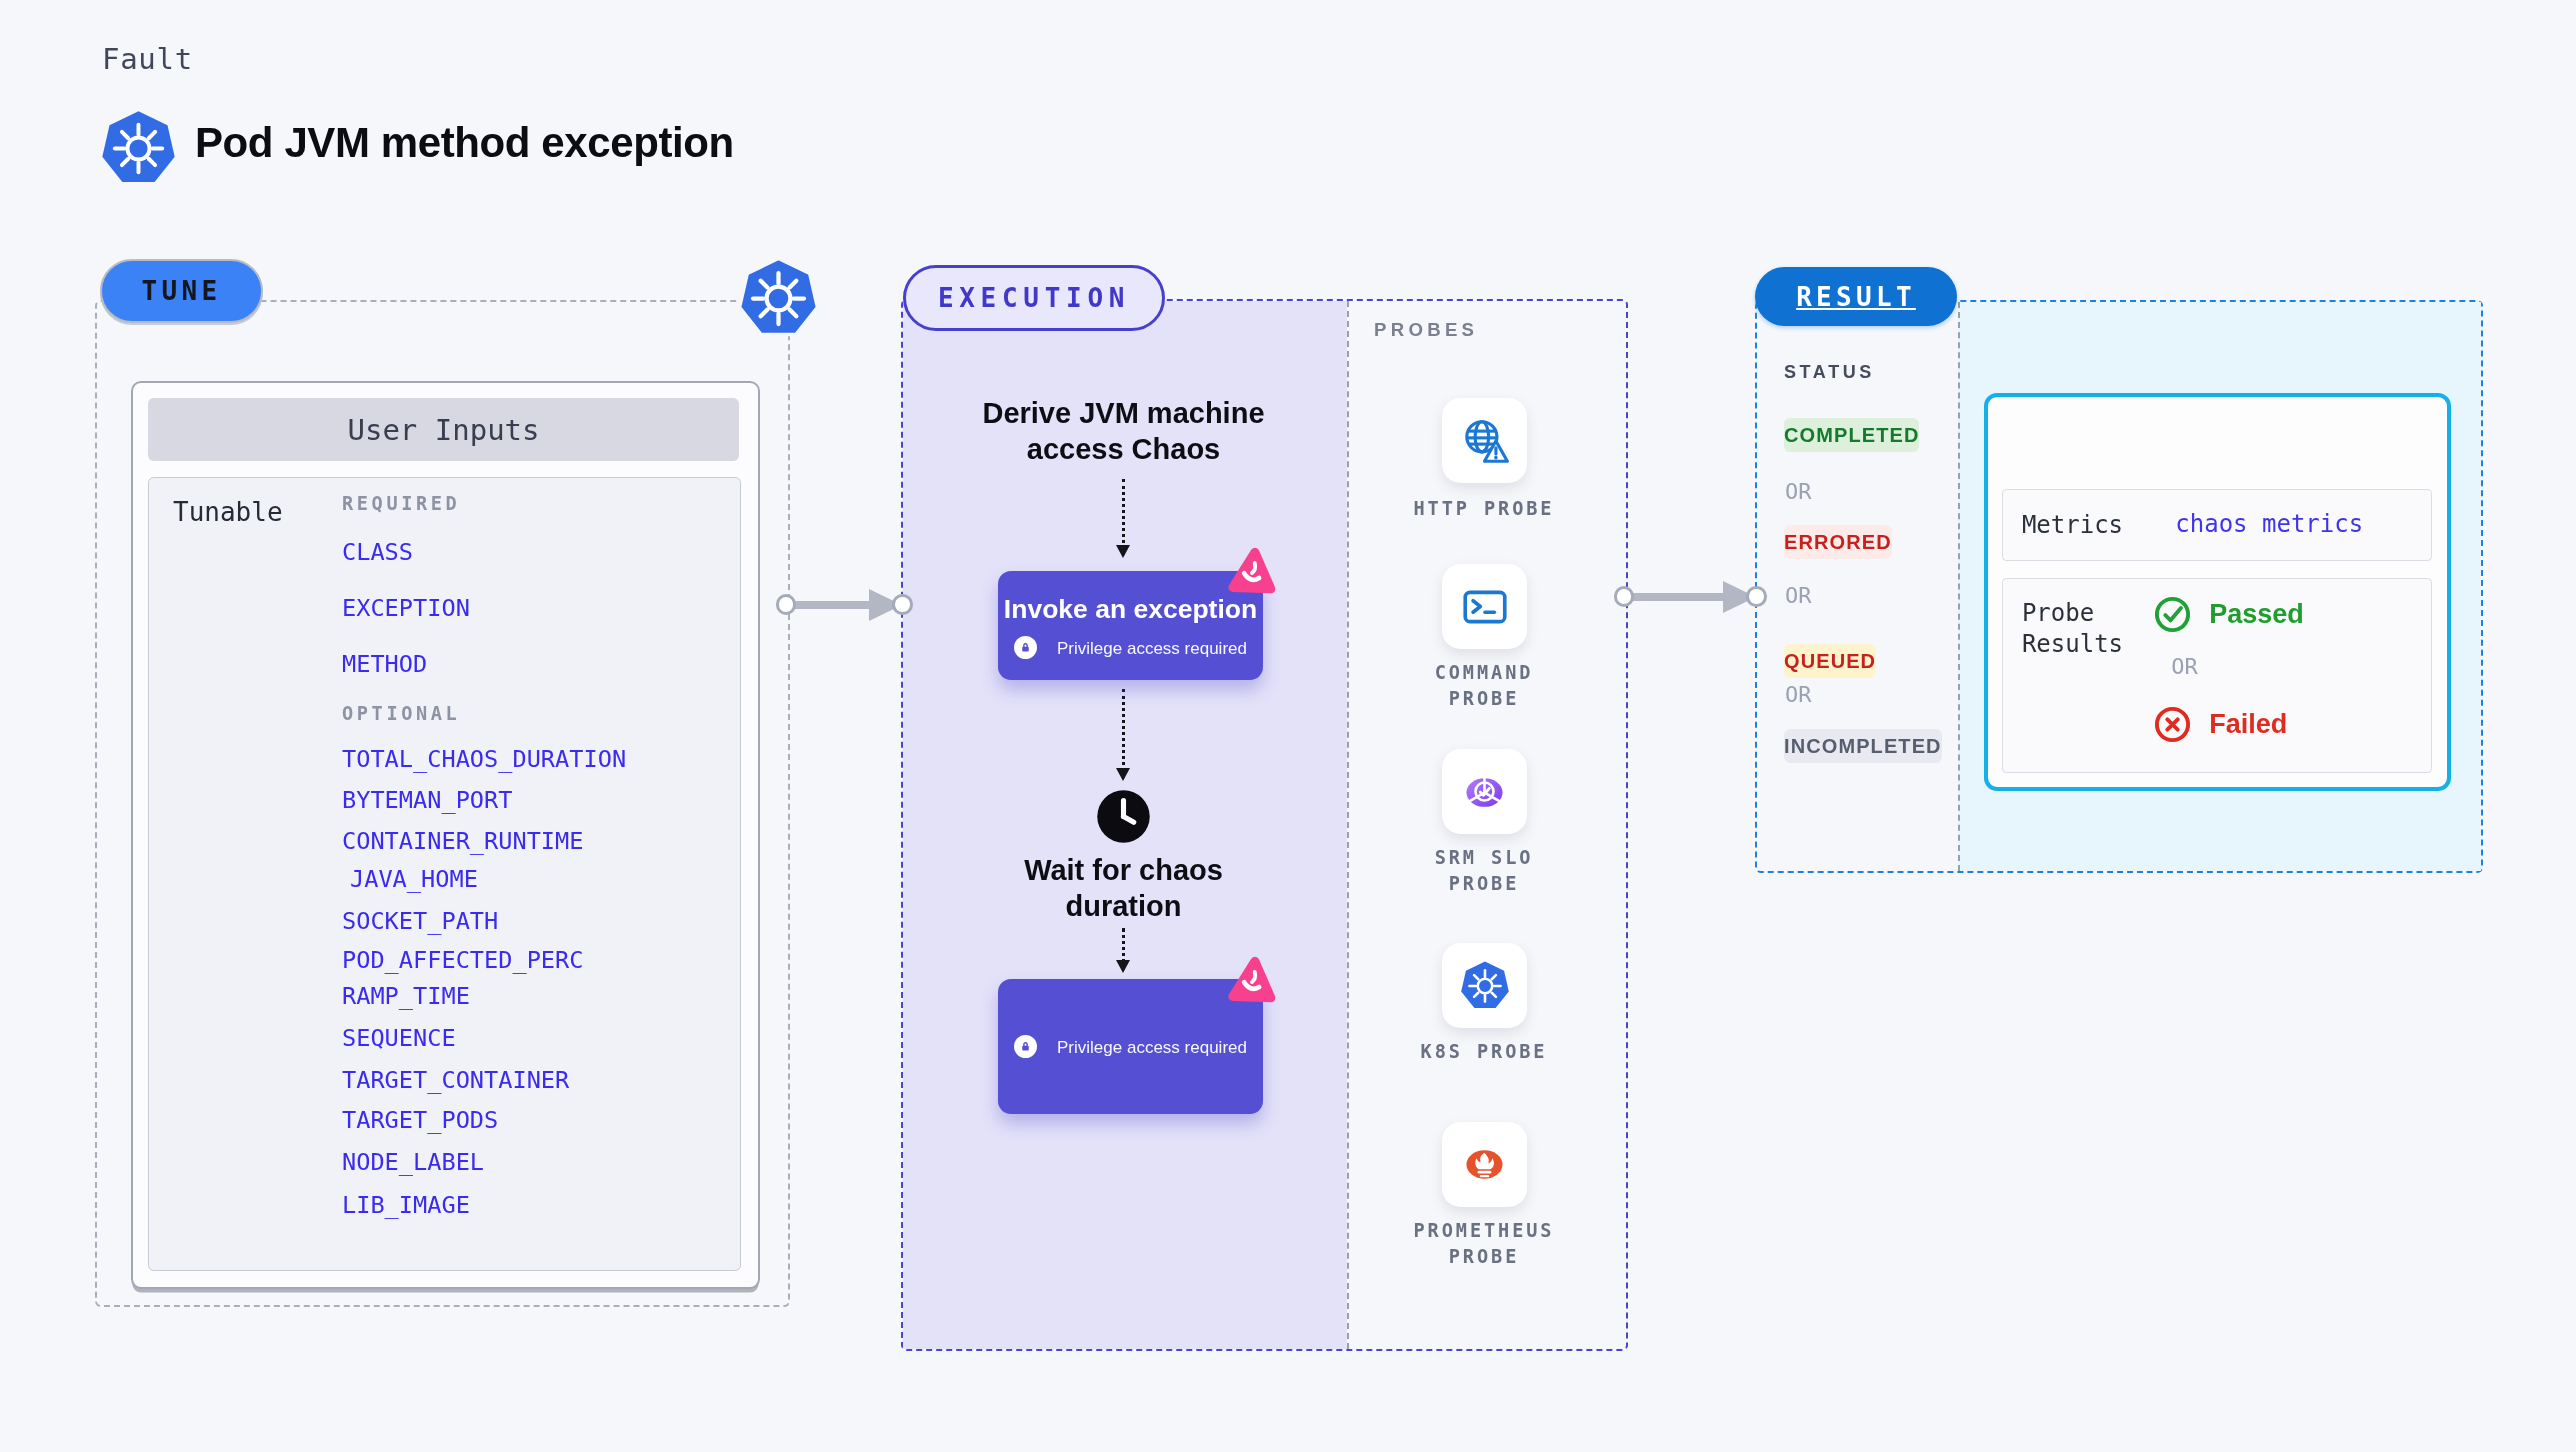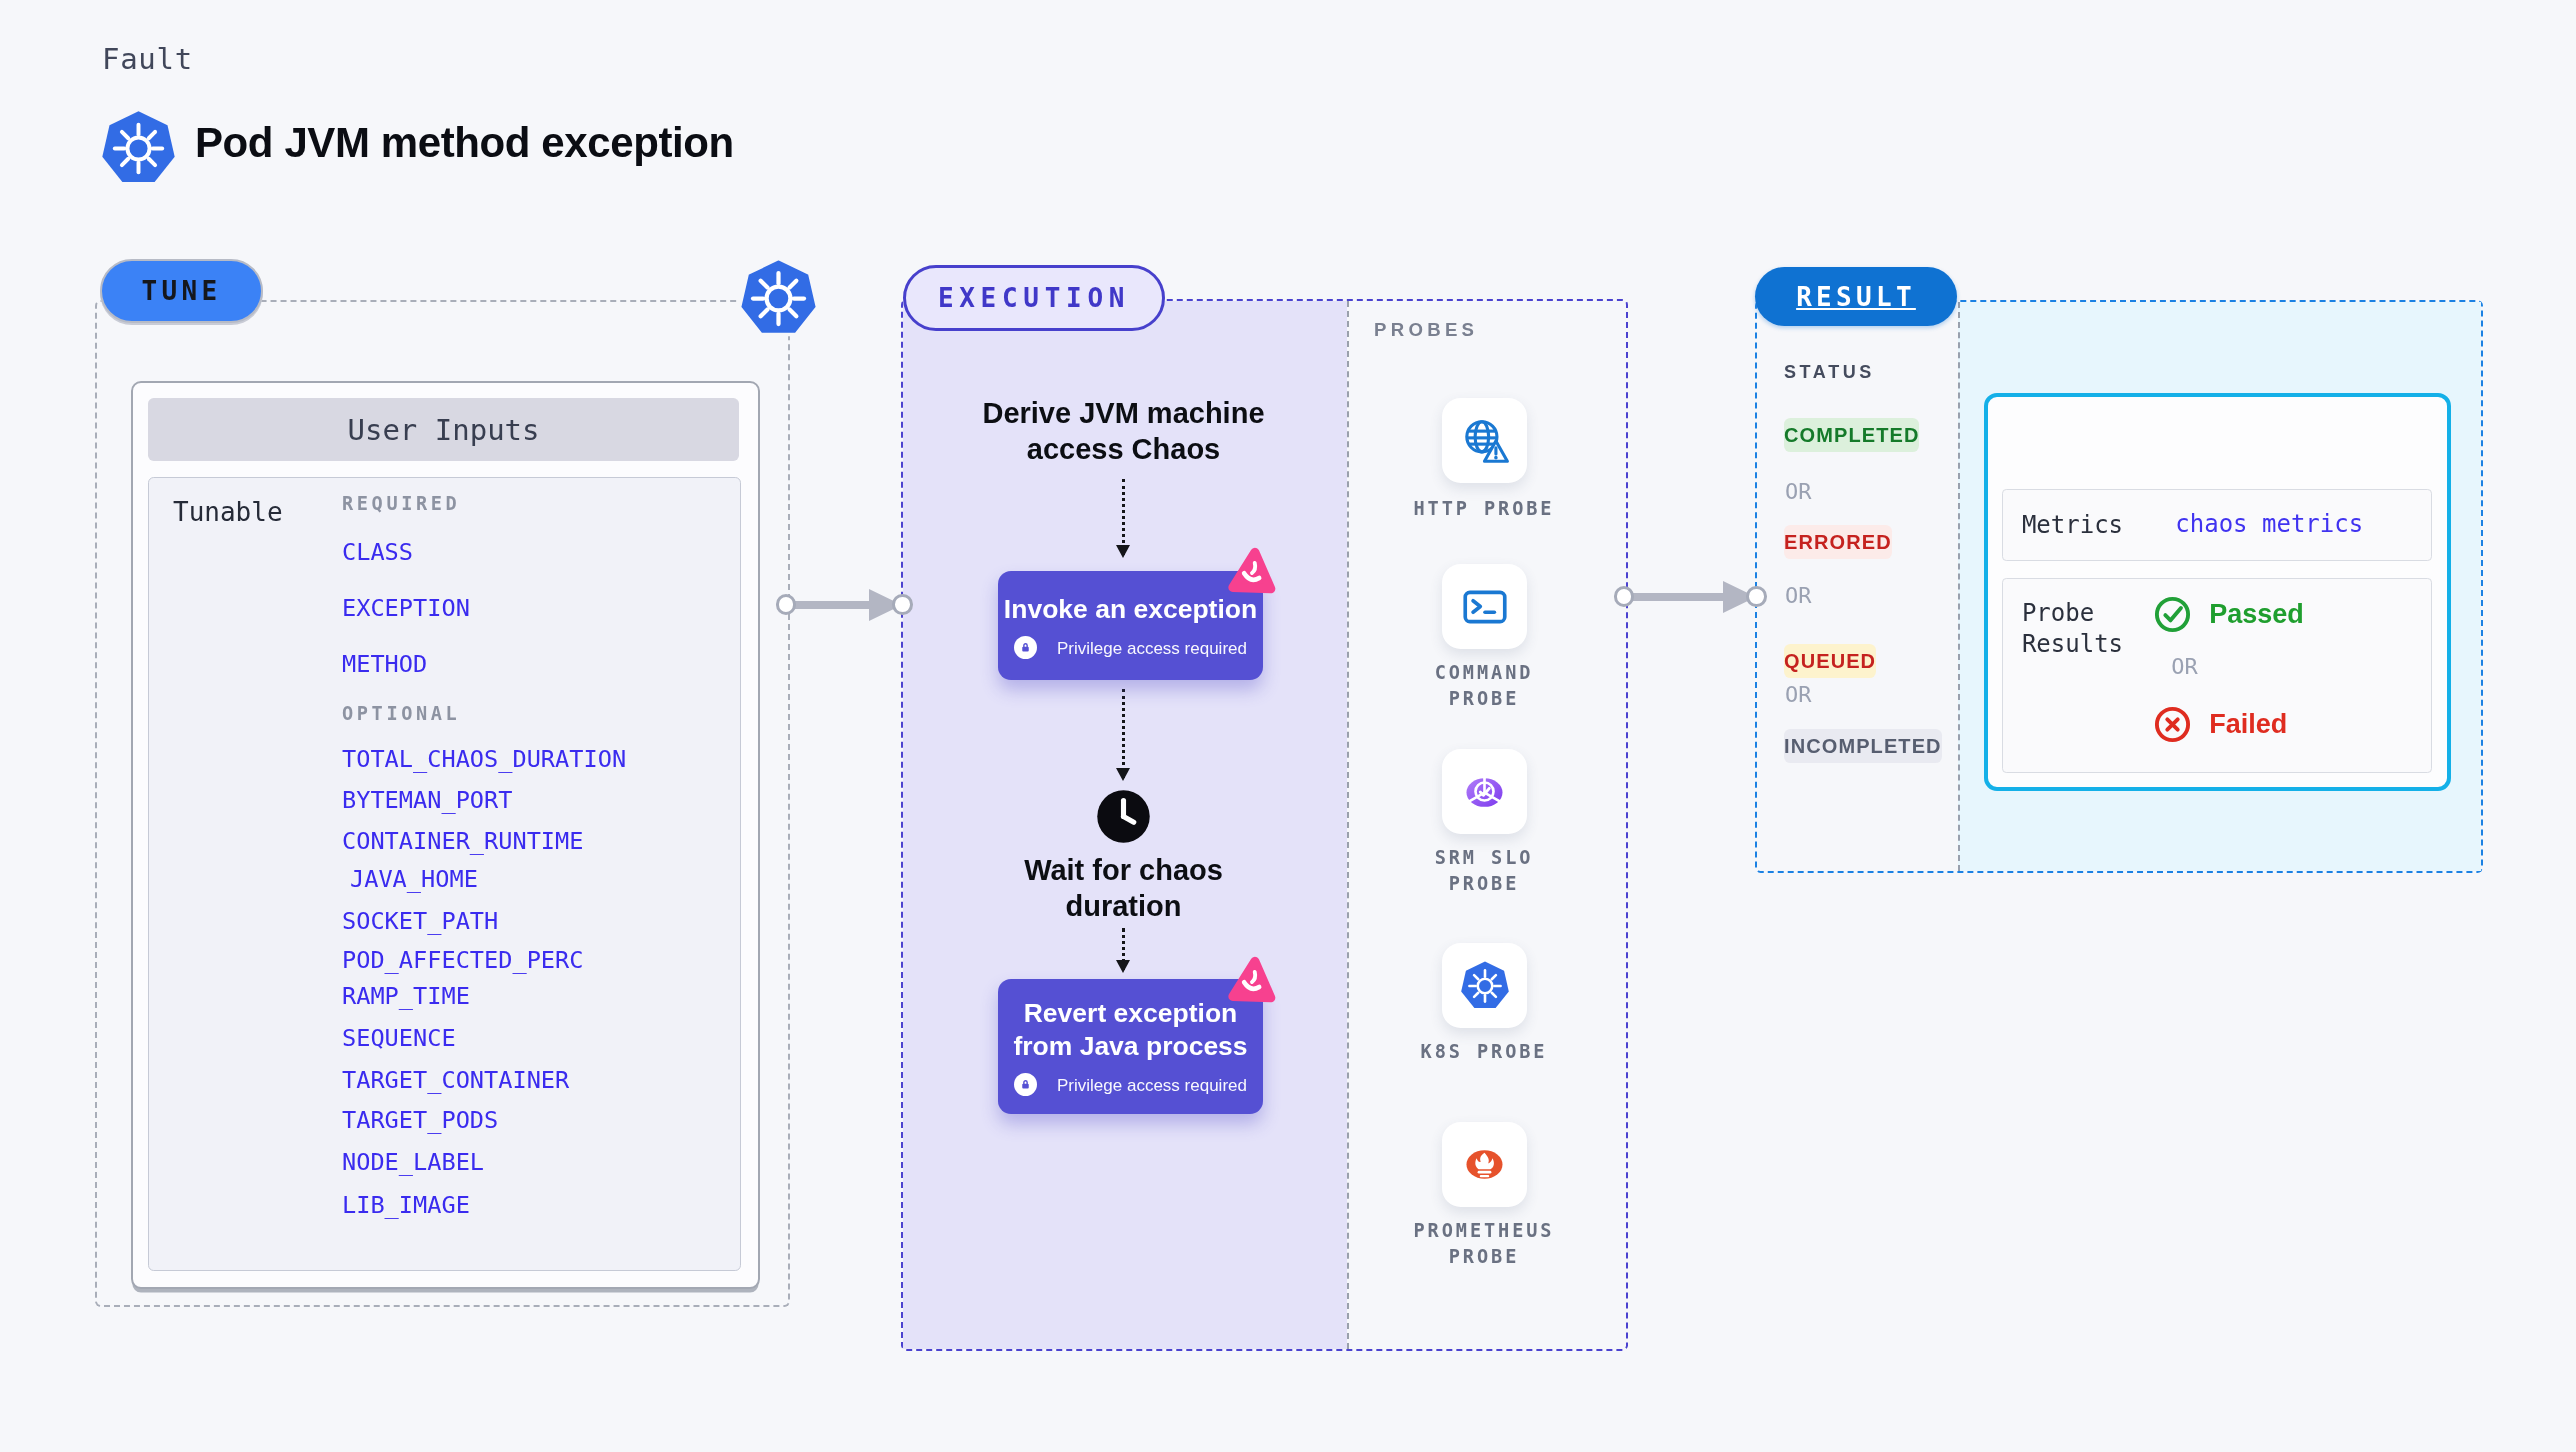--- a/index.html
+++ b/index.html
@@ -212,21 +212,20 @@
 <div class="abs flow-text" style="left:1016px;top:852px;width:215px;">Wait for chaos duration</div>
 
 <div class="abs vdots" style="left:1122px;top:928px;height:42px;"></div>
 
 <svg class="abs pink-icon" style="left:1226px;top:956px;" viewBox="0 0 40 40">
   <polygon points="20,4 36,30 7,33" fill="#f7418f" stroke="#f7418f" stroke-width="7" stroke-linejoin="round"></polygon>
   <path d="M14 21 q6 7 12 2" stroke="#fff" stroke-width="3.5" fill="none" stroke-linecap="round"></path>
   <path d="M21 12 q2 5 -1 8" stroke="#fff" stroke-width="3" fill="none" stroke-linecap="round"></path>
 </svg>
 <div class="abs action-box" style="left:998px;top:979px;height:135px;">
-  <div class="action-title" style="width:236px;">Revert exception from Java process</div>
   <div class="priv">
     <span class="priv-circle">
       <svg width="13" height="13" viewBox="0 0 24 24">
         <path d="M9 11 v-3 a3 3 0 0 1 6 0 v3" stroke="#5550d3" stroke-width="2.6" fill="none"></path>
         <rect x="6" y="10.5" width="12" height="9" rx="2" fill="#5550d3"></rect>
       </svg>
     </span>
     <span class="priv-text">Privilege access required</span>
   </div>
 </div>

